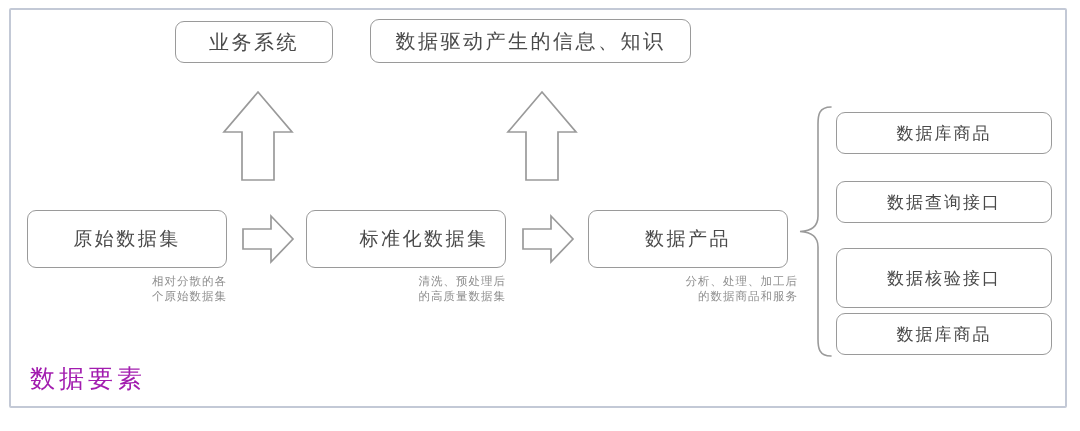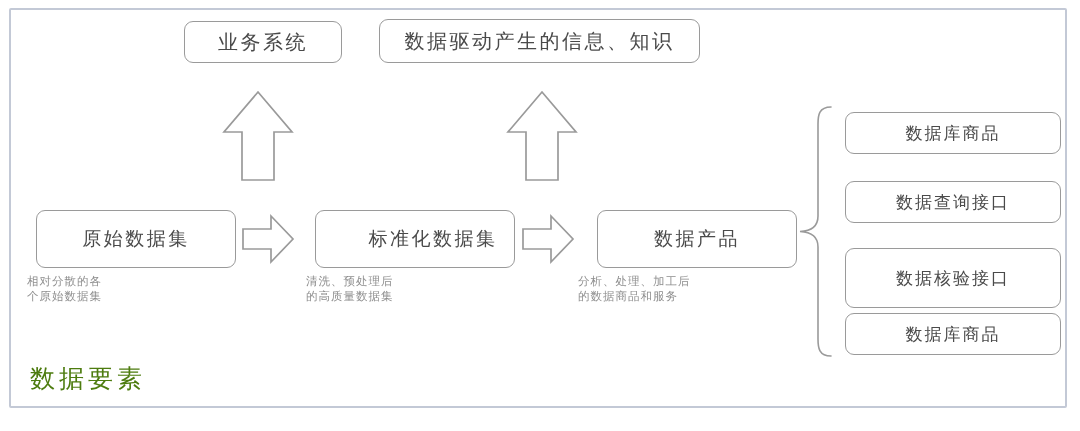--- a/index.html
+++ b/index.html
@@ -37,53 +37,52 @@
     border: 1.6px solid #9a9a9a;
     border-radius: 9px;
     background: #ffffff;
     display: flex;
     align-items: center;
     justify-content: center;
     color: #4a4a4a;
     font-family: "Liberation Serif", "DejaVu Serif", serif;
     letter-spacing: 2.5px;
     white-space: nowrap;
-    margin-left: 9px;
   }
   .node-top {
     font-size: 20px;
   }
   .node-main {
     font-size: 19px;
   }
   .node-side {
     font-size: 17px;
     letter-spacing: 2px;
   }
   .caption {
     position: absolute;
-    text-align: left;
+    text-align: right;
     color: #8e8e8e;
     font-size: 11.5px;
     line-height: 15px;
     letter-spacing: 1px;
     font-family: "Liberation Serif", "DejaVu Serif", serif;
     white-space: pre-line;
   }
   .arrow-svg {
     position: absolute;
   }
   .brace-svg {
     position: absolute;
   }
   .section-title {
     position: absolute;
     left: 30px;
     top: 362px;
-    color: #4d7c0f;
+    color: #a21caf;
     font-size: 25px;
     letter-spacing: 4px;
     font-family: "Liberation Serif", "DejaVu Serif", serif;
     font-weight: 500;
   }
 </style>
 </head>
 <body>
 
 <div id="canvas">

